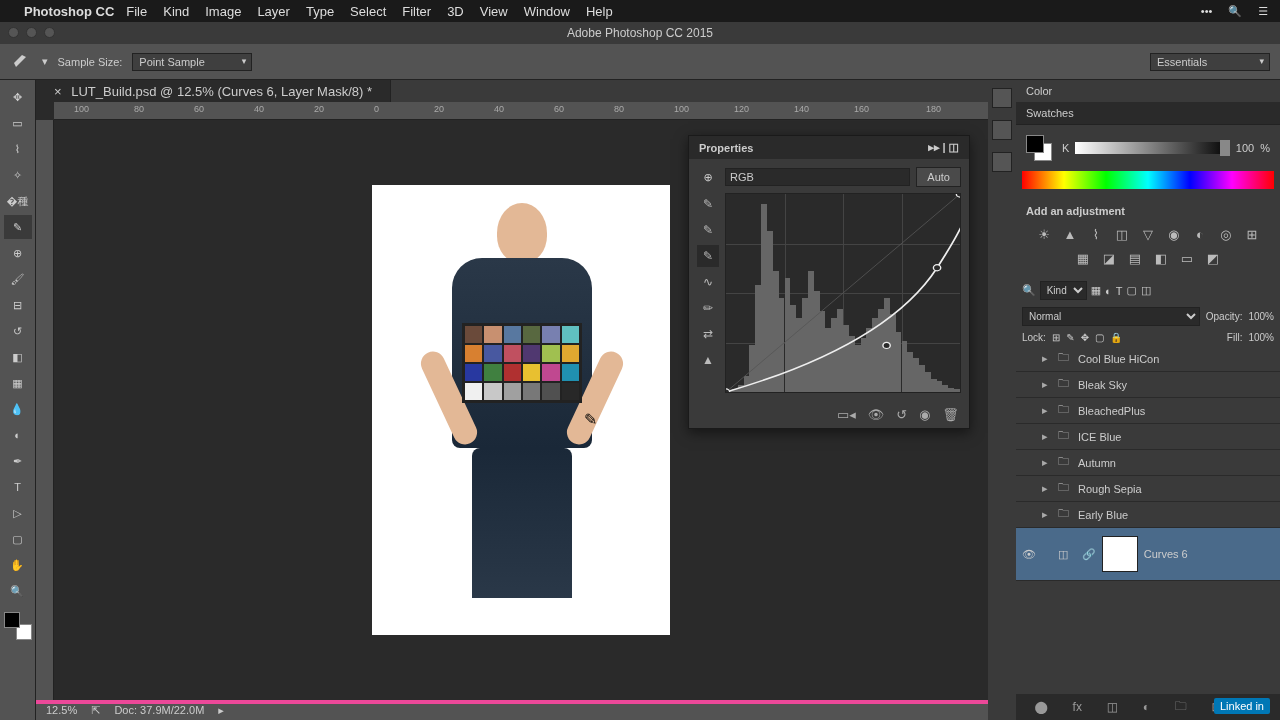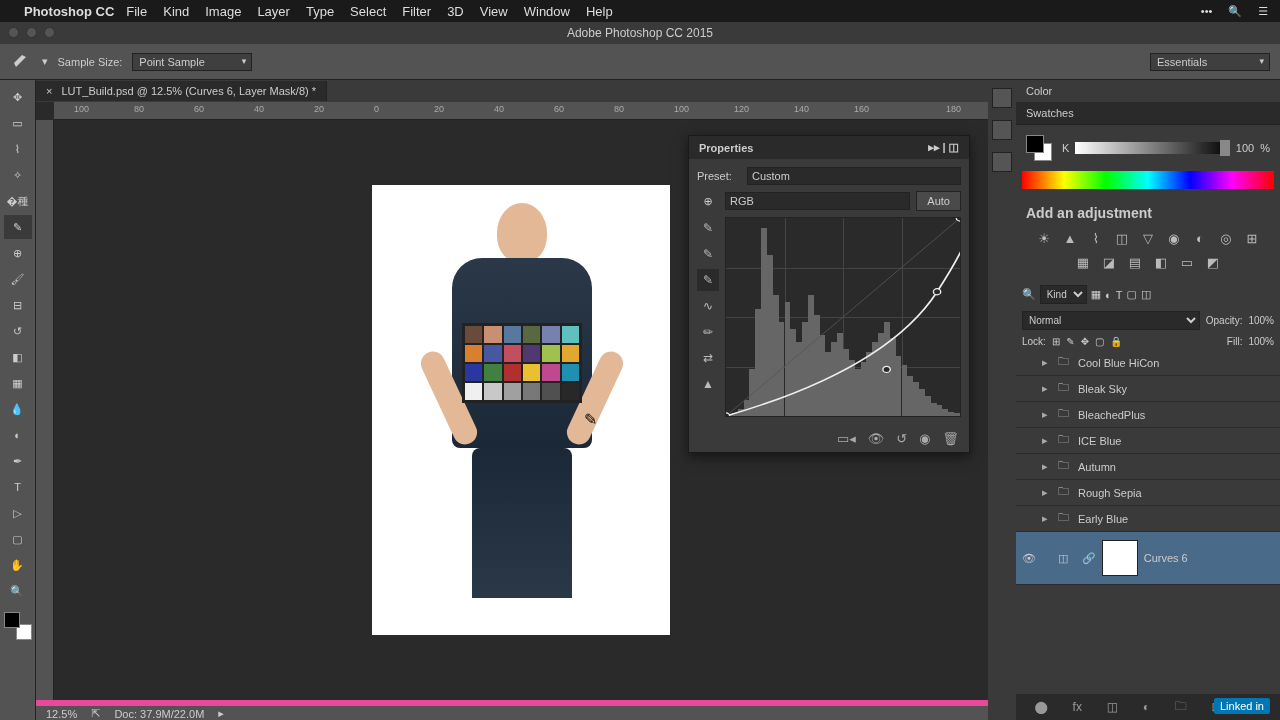--- a/index.html
+++ b/index.html
@@ -18,55 +18,55 @@
 .select-box::after { content: "▾"; position: absolute; right: 5px; top: 2px; font-size: 9px; }
 .main { display: flex; height: 640px; }
 .toolbar { width: 36px; background: #535353; display: flex; flex-direction: column; align-items: center; padding-top: 4px; border-right: 1px solid #222; }
 .toolbar-btn { width: 28px; height: 24px; display: flex; align-items: center; justify-content: center; margin: 1px 0; cursor: pointer; }
 .toolbar-btn.sel { background: #3a3a3a; }
 .fg-bg { position: relative; width: 28px; height: 28px; margin-top: 8px; }
 .fg-bg .fg { position: absolute; width: 16px; height: 16px; background: #000; border: 1px solid #888; top: 0; left: 0; }
 .fg-bg .bg { position: absolute; width: 16px; height: 16px; background: #fff; border: 1px solid #888; bottom: 0; right: 0; }
 .canvas-area { flex: 1; display: flex; flex-direction: column; background: #2a2a2a; position: relative; }
 .doc-tab { height: 22px; background: #3a3a3a; display: flex; align-items: center; }
-.doc-tab-inner { background: #2a2a2a; padding: 4px 10px; font-size: 11px; border-right: 1px solid #222; }
+.doc-tab-inner { background: #2a2a2a; padding: 4px 18px; font-size: 13px; border-right: 1px solid #222; }
 .ruler-h { height: 18px; background: #535353; position: relative; border-bottom: 1px solid #222; margin-left: 18px; }
 .ruler-h .tick { position: absolute; font-size: 9px; color: #aaa; top: 2px; }
 .canvas-wrap { flex: 1; display: flex; }
 .ruler-v { width: 18px; background: #535353; border-right: 1px solid #222; }
 .canvas-inner { flex: 1; display: flex; align-items: center; justify-content: center; position: relative; overflow: hidden; }
 .canvas-image { width: 298px; height: 450px; background: #fff; position: relative; }
 .person { position: absolute; top: 18px; left: 50px; width: 200px; height: 430px; }
 .head { width: 50px; height: 60px; background: #e3b896; border-radius: 50% 50% 45% 45%; margin: 0 auto; position: relative; }
 .hair { position: absolute; width: 90px; height: 170px; background: linear-gradient(#5a3a24, #3a2514); top: -8px; left: -20px; border-radius: 45px 45px 20px 20px; z-index: -1; }
 .torso { width: 140px; height: 190px; background: linear-gradient(#2a3848, #1a2838); margin: -5px auto 0; border-radius: 30px 30px 8px 8px; position: relative; }
 .chart { position: absolute; top: 65px; left: 10px; width: 120px; height: 80px; background: #222; display: grid; grid-template-columns: repeat(6, 1fr); grid-template-rows: repeat(4, 1fr); gap: 2px; padding: 3px; }
 .chart div { background: var(--c); }
 .arm { position: absolute; width: 24px; height: 100px; background: #e3b896; border-radius: 12px; }
 .arm.l { left: -15px; top: 90px; transform: rotate(-25deg); }
 .arm.r { right: -15px; top: 90px; transform: rotate(25deg); }
 .legs { width: 100px; height: 150px; background: linear-gradient(#1a2838, #2a3848); margin: 0 auto; border-radius: 8px 8px 0 0; }
 .eyedrop-cursor { position: absolute; top: 225px; left: 212px; font-size: 16px; color: #000; }
-.status-bar { height: 20px; background: #535353; display: flex; align-items: flex-end; padding: 0 10px; gap: 14px; font-size: 11px; border-top: 6px solid #ec4899; }
+.status-bar { height: 20px; background: #535353; display: flex; align-items: flex-start; padding: 0 10px; gap: 14px; font-size: 11px; border-top: 4px solid #ec4899; }
 .panels-col { width: 28px; background: #3a3a3a; display: flex; flex-direction: column; align-items: center; padding-top: 8px; gap: 12px; }
 .panel-ico { width: 20px; height: 20px; background: #555; border: 1px solid #222; }
 .right-panels { width: 264px; background: #3a3a3a; display: flex; flex-direction: column; }
 .panel-tabs { display: flex; background: #2a2a2a; border-bottom: 1px solid #222; flex-direction: column; }
 .panel-tab { padding: 5px 10px; font-size: 11px; cursor: default; }
 .panel-tab.active { background: #3a3a3a; }
 .color-panel { padding: 10px; display: flex; align-items: center; gap: 10px; }
 .color-sw { width: 26px; height: 26px; position: relative; }
 .color-sw .f { position: absolute; width: 18px; height: 18px; background: #000; border: 1px solid #888; }
 .color-sw .b { position: absolute; width: 18px; height: 18px; background: #fff; border: 1px solid #888; bottom: 0; right: 0; }
 .k-slider { flex: 1; display: flex; align-items: center; gap: 6px; }
 .slider-track { flex: 1; height: 12px; background: linear-gradient(to right, #fff, #000); position: relative; }
 .slider-thumb { position: absolute; right: 0; top: -2px; width: 10px; height: 16px; background: #888; }
 .spectrum { height: 18px; background: linear-gradient(to right, red, yellow, lime, cyan, blue, magenta, red); margin: 0 6px 6px; }
 .adjust-panel { padding: 10px; }
-.adj-title { font-size: 14px; font-weight: bold; margin-bottom: 8px; }
+.adj-title { font-size: 11px; font-weight: bold; margin-bottom: 8px; }
 .adj-icons { display: flex; flex-wrap: wrap; gap: 6px; justify-content: center; }
 .adj-icons div { width: 20px; height: 18px; display: flex; align-items: center; justify-content: center; font-size: 13px; color: #bbb; }
 .layers-panel { flex: 1; display: flex; flex-direction: column; }
 .layer-opts { display: flex; align-items: center; padding: 4px 6px; gap: 4px; }
 .layer-opts select, .blend-row select { background: #2a2a2a; border: 1px solid #222; color: #ccc; font-size: 10px; padding: 2px; }
 .blend-row { display: flex; align-items: center; padding: 3px 6px; gap: 6px; font-size: 10px; }
 .layer-list { flex: 1; overflow-y: auto; background: #3a3a3a; }
 .layer-row { display: flex; align-items: center; padding: 3px 6px; gap: 6px; border-bottom: 1px solid #2a2a2a; }
 .layer-row.sel { background: #4a6a8a; }
 .layer-eye { width: 14px; text-align: center; }
@@ -187,21 +187,21 @@
         <span class="tick" style="left: 260px;">20</span>
         <span class="tick" style="left: 320px;">0</span>
         <span class="tick" style="left: 380px;">20</span>
         <span class="tick" style="left: 440px;">40</span>
         <span class="tick" style="left: 500px;">60</span>
         <span class="tick" style="left: 560px;">80</span>
         <span class="tick" style="left: 620px;">100</span>
         <span class="tick" style="left: 680px;">120</span>
         <span class="tick" style="left: 740px;">140</span>
         <span class="tick" style="left: 800px;">160</span>
-        <span class="tick" style="left: 892px;">180</span>
+        <span class="tick" style="left: 872px;">180</span>
       </div>
     <div class="canvas-wrap">
       <div class="ruler-v"></div>
       <div class="canvas-inner">
         <div class="canvas-image">
           <div class="person">
             <div class="head">
                 <div class="hair"></div>
               </div>
             <div class="torso">
@@ -386,24 +386,20 @@
     </div>
   </div>
 </div>
 
 <div class="properties-panel">
   <div class="prop-header">
     <span>Properties</span>
     <span class="r">▸▸ | ◫</span>
   </div>
   <div class="prop-body">
-    <div class="prop-row">
-      <label>Preset:</label>
-      <div class="prop-select"><span>Custom</span></div>
-    </div>
     <div class="prop-row">
       <span style="width:22px;text-align:center">⊕</span>
       <div class="prop-select" style="flex:1"><span>RGB</span></div>
       <button class="auto-btn">Auto</button>
     </div>
     <div class="curves-body">
       <div class="curves-tools">
         <div class="curve-tool">✎</div>
         <div class="curve-tool">✎</div>
         <div class="curve-tool sel">✎</div>

